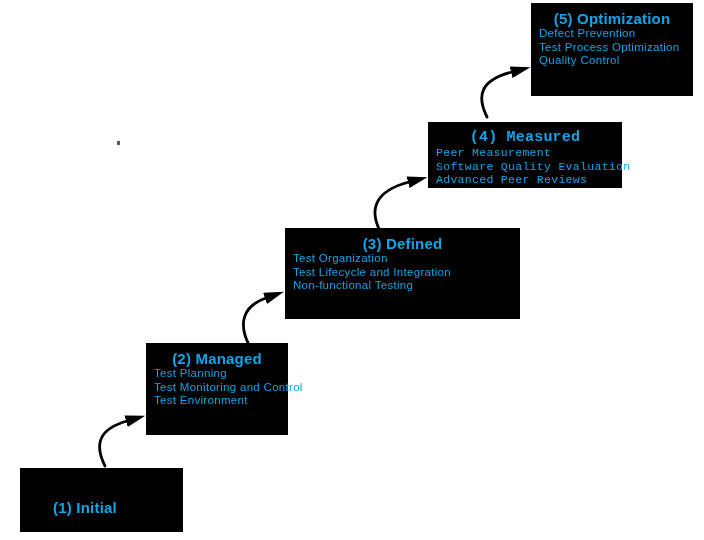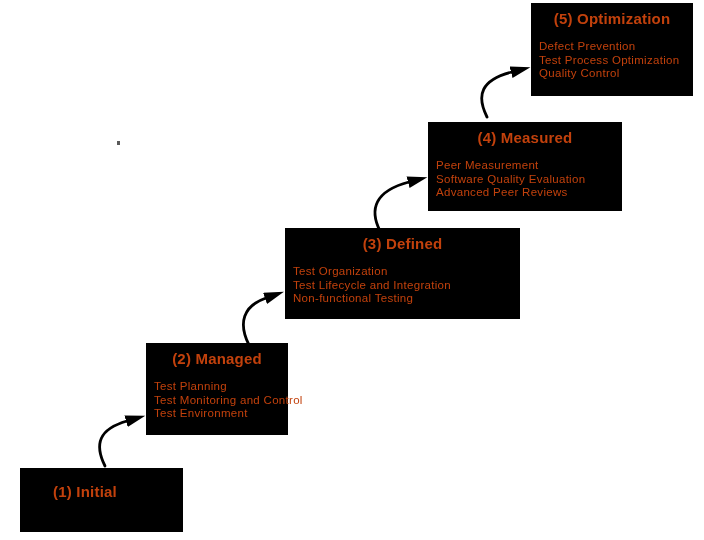--- a/index.html
+++ b/index.html
@@ -11,46 +11,45 @@
     position: relative;
     width: 704px;
     height: 540px;
     background: #ffffff;
     overflow: hidden;
     font-family: "Liberation Sans", sans-serif;
   }
   .level-box {
     position: absolute;
     background: #000000;
-    color: #c2410c;
+    color: #0ea5e9;
     box-sizing: border-box;
   }
   .level-title {
     font-size: 15px;
     font-weight: bold;
     text-align: center;
     padding-top: 7px;
     letter-spacing: 0.2px;
     white-space: nowrap;
   }
   .level-items {
-    margin-top: 13px;
     padding-left: 8px;
     font-size: 11.5px;
     line-height: 13.5px;
     letter-spacing: 0.3px;
   }
   .level-item { white-space: nowrap; }
 
   
   #box-1 { left: 20px;  top: 468px; width: 163px; height: 64px; }
-  #box-1 .level-title { padding-top: 15px; padding-right: 33px; }
+  #box-1 .level-title { padding-top: 31px; padding-right: 33px; }
   #box-2 { left: 146px; top: 343px; width: 142px; height: 92px; }
   #box-3 { left: 285px; top: 228px; width: 235px; height: 91px; }
-  #box-4 { left: 428px; top: 122px; width: 194px; height: 89px; }
+  #box-4 { left: 428px; top: 122px; width: 194px; height: 66px; font-family: Liberation Mono, monospace; }
   #box-5 { left: 531px; top: 3px;   width: 162px; height: 93px; }
 
   #arrow-layer {
     position: absolute;
     left: 0; top: 0;
     width: 704px;
     height: 540px;
     pointer-events: none;
   }
   #arrow-layer path {

